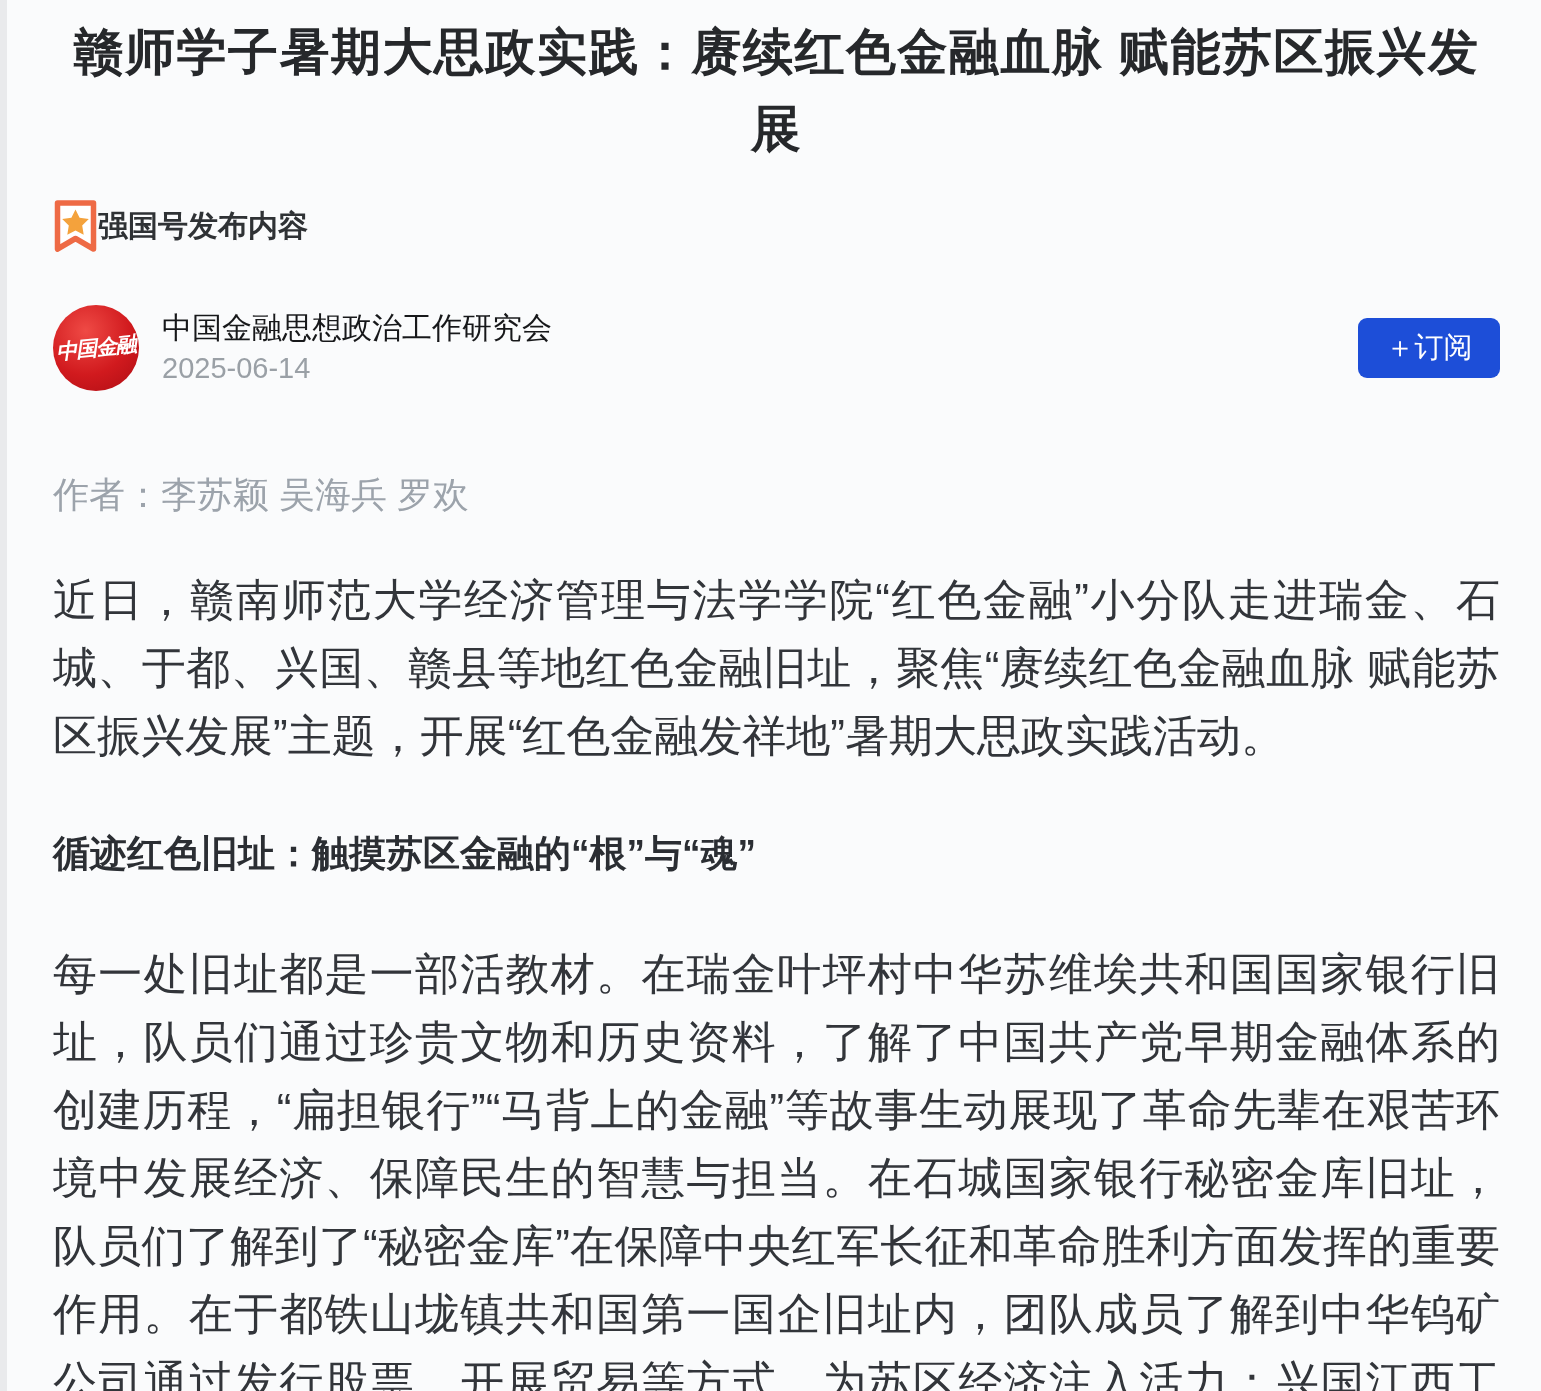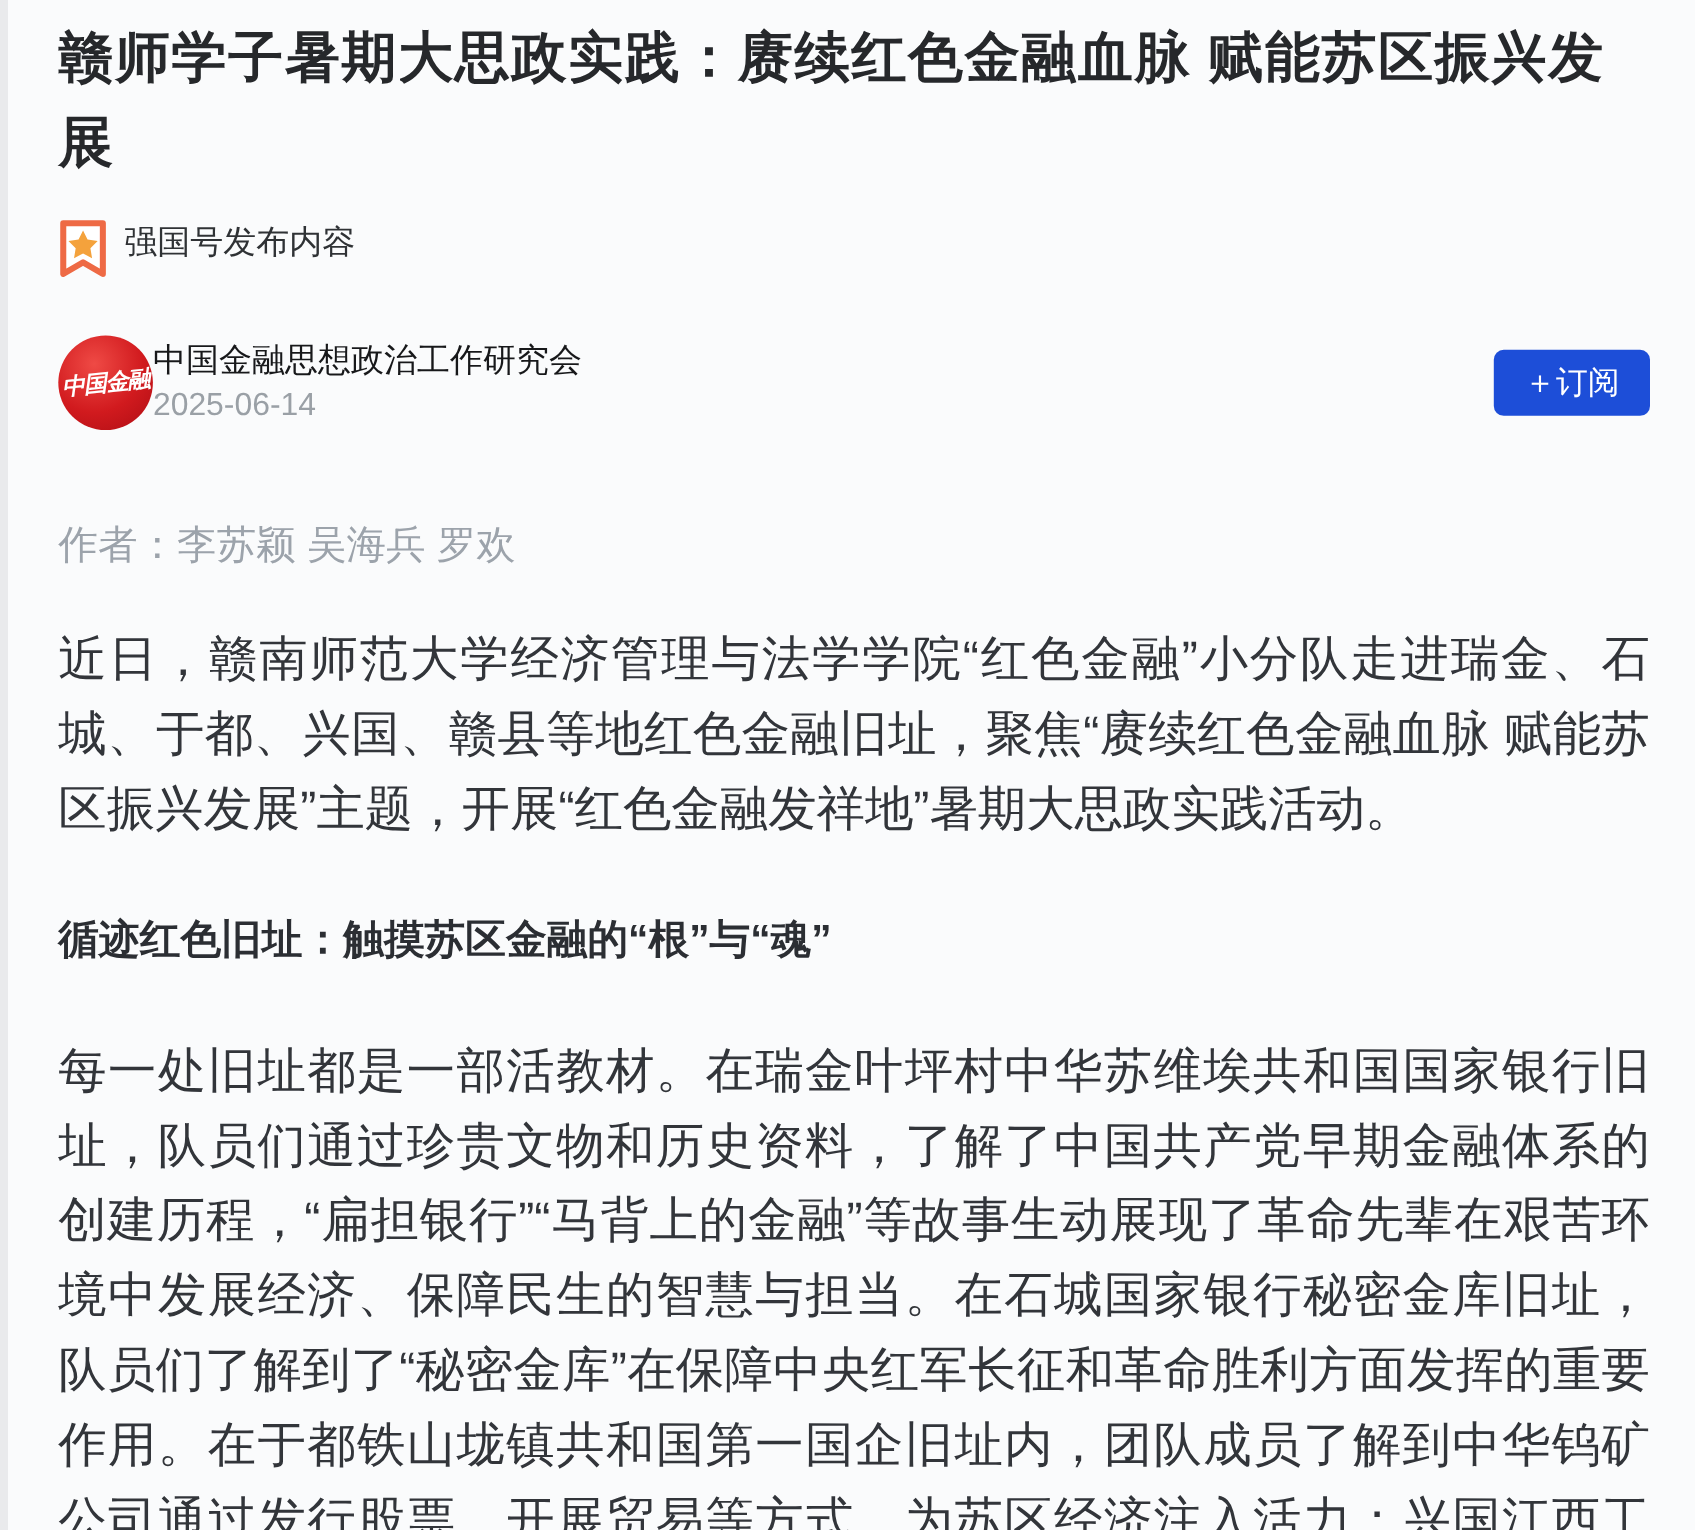--- a/index.html
+++ b/index.html
@@ -21,26 +21,28 @@
     margin-left: 7px;
     padding: 0 41px 0 46px;
   }
   .article-title {
     margin: 14px 0 0 0;
     font-size: 50px;
     line-height: 77px;
     font-weight: 700;
     letter-spacing: 1.5px;
     color: #26282b;
+    text-align: center;
   }
   .badge-row {
     margin-top: 32px;
     display: flex;
-    gap: 15px;
+    align-items: center;
     height: 52px;
+    font-weight: bold;
   }
   .badge-row svg { display: block; }
   .badge-label {
     font-size: 30px;
     color: #2f3235;
   }
   .publisher-row {
     margin-top: 53px;
     display: flex;
     align-items: center;
@@ -59,20 +61,21 @@
   .avatar span {
     color: #ffffff;
     font-size: 21px;
     font-style: italic;
     font-weight: 700;
     transform: rotate(-6deg);
     white-space: nowrap;
     letter-spacing: -1px;
   }
   .publisher-meta {
+    margin-left: 23px;
     display: flex;
     flex-direction: column;
     justify-content: flex-start;
     gap: 9px;
   }
   .publisher-name {
     font-size: 30px;
     color: #17181a;
     line-height: 1.1;
   }

